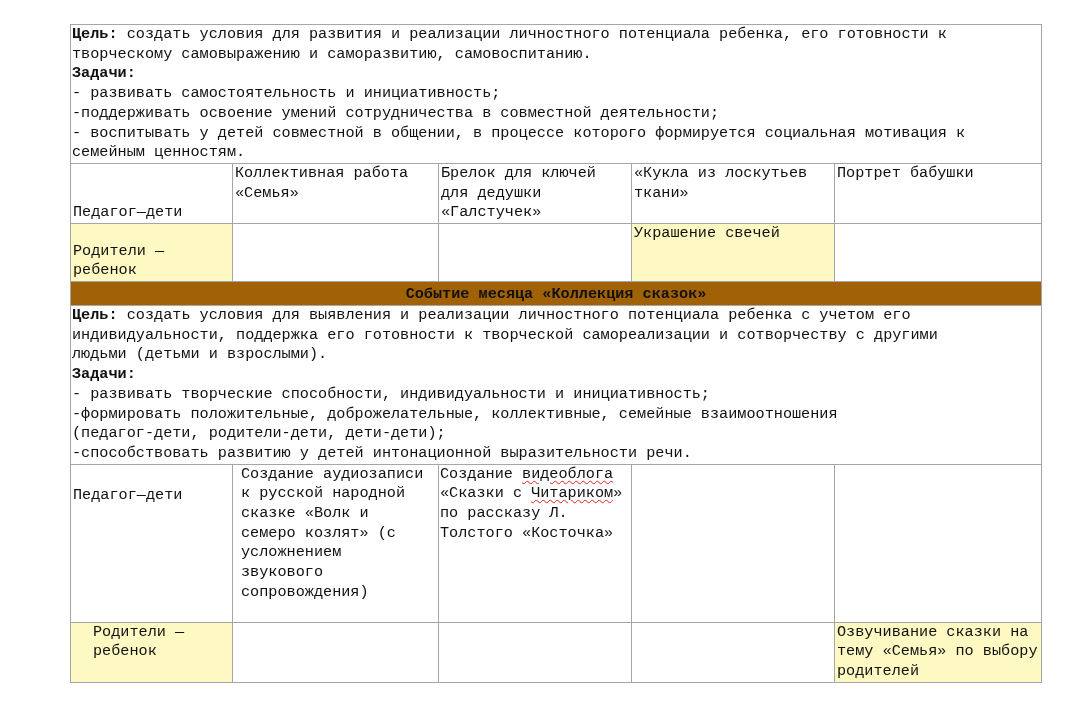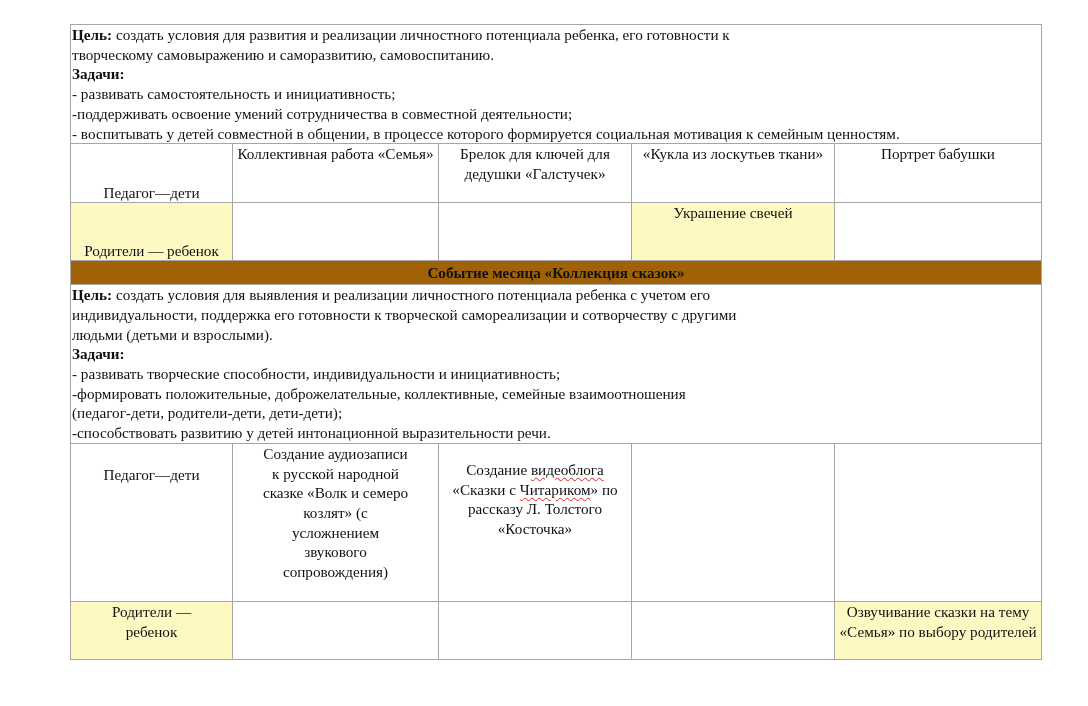--- a/index.html
+++ b/index.html
@@ -1,23 +1,23 @@
 <!DOCTYPE html>
 <html><head>
 <meta charset="utf-8">
 <style>
   html,body{margin:0;padding:0;background:#fff;}
   body{width:1088px;height:706px;position:relative;overflow:hidden;
        font-family:"Liberation Serif","DejaVu Serif",serif;font-size:15.2px;color:#111;}
-  table.plan{position:absolute;left:70px;top:24px;width:971px;border-collapse:collapse;table-layout:fixed;}
+  table.plan{position:absolute;left:70px;top:24px;width:971px;border-collapse:collapse;table-layout:fixed;font-family:Liberation Mono, monospace;}
   table.plan td{border:1px solid #a6a6a6;padding:0 2px;vertical-align:top;line-height:19.7px;}
   .goal{padding:0 1px !important;}
   .goal p{margin:0;}
   .goal b{font-weight:bold;}
-  .c{text-align:center;margin-top:8px;}
+  .c{text-align:left;margin-top:8px;}
   .peach{background:#fef9c3;}
   .event{background:#a16207;text-align:center;font-weight:bold;height:23px;line-height:22px !important;vertical-align:middle !important;}
   .role-bottom{vertical-align:bottom !important;}
   .spell{text-decoration:underline wavy #d22;text-decoration-thickness:1px;text-underline-offset:2px;}
   .r1{height:59px;}
   .r2{height:58px;}
   .r3{height:158px;}
   .r4{height:58px;}
 </style>
 </head>
@@ -72,22 +72,22 @@
       <p><b>Задачи:</b></p>
       <p>- развивать творческие способности, индивидуальности и инициативность;</p>
       <p>-формировать положительные, доброжелательные, коллективные, семейные взаимоотношения</p>
       <p>(педагог-дети, родители-дети, дети-дети);</p>
       <p>-способствовать развитию у детей интонационной выразительности речи.</p>
     </td>
   </tr>
 
   <tr class="r3">
     <td class="c" style="padding-top:1px"><div style="height:20px"></div><span>Педагог—дети</span></td>
-    <td class="c" style="padding:0 28px">Создание аудиозаписи к русской народной сказке «Волк и семеро козлят» (с усложнением звукового сопровождения)</td>
-    <td class="c" style="padding:16px 1px"><span>Создание </span><span class="spell">видеоблога</span><span> «Сказки с </span><span class="spell">Читариком</span><span>» по рассказу Л. Толстого «Косточка»</span></td>
+    <td class="c" style="padding:0 8px">Создание аудиозаписи к русской народной сказке «Волк и семеро козлят» (с усложнением звукового сопровождения)</td>
+    <td class="c" style="padding:0 1px"><span>Создание </span><span class="spell">видеоблога</span><span> «Сказки с </span><span class="spell">Читариком</span><span>» по рассказу Л. Толстого «Косточка»</span></td>
     <td class="c"></td>
     <td class="c"></td>
   </tr>
 
   <tr class="r4">
     <td class="c peach" style="padding:0 22px">Родители — ребенок</td>
     <td class="c"></td>
     <td class="c"></td>
     <td class="c"></td>
     <td class="c peach">Озвучивание сказки на тему «Семья» по выбору родителей</td>

